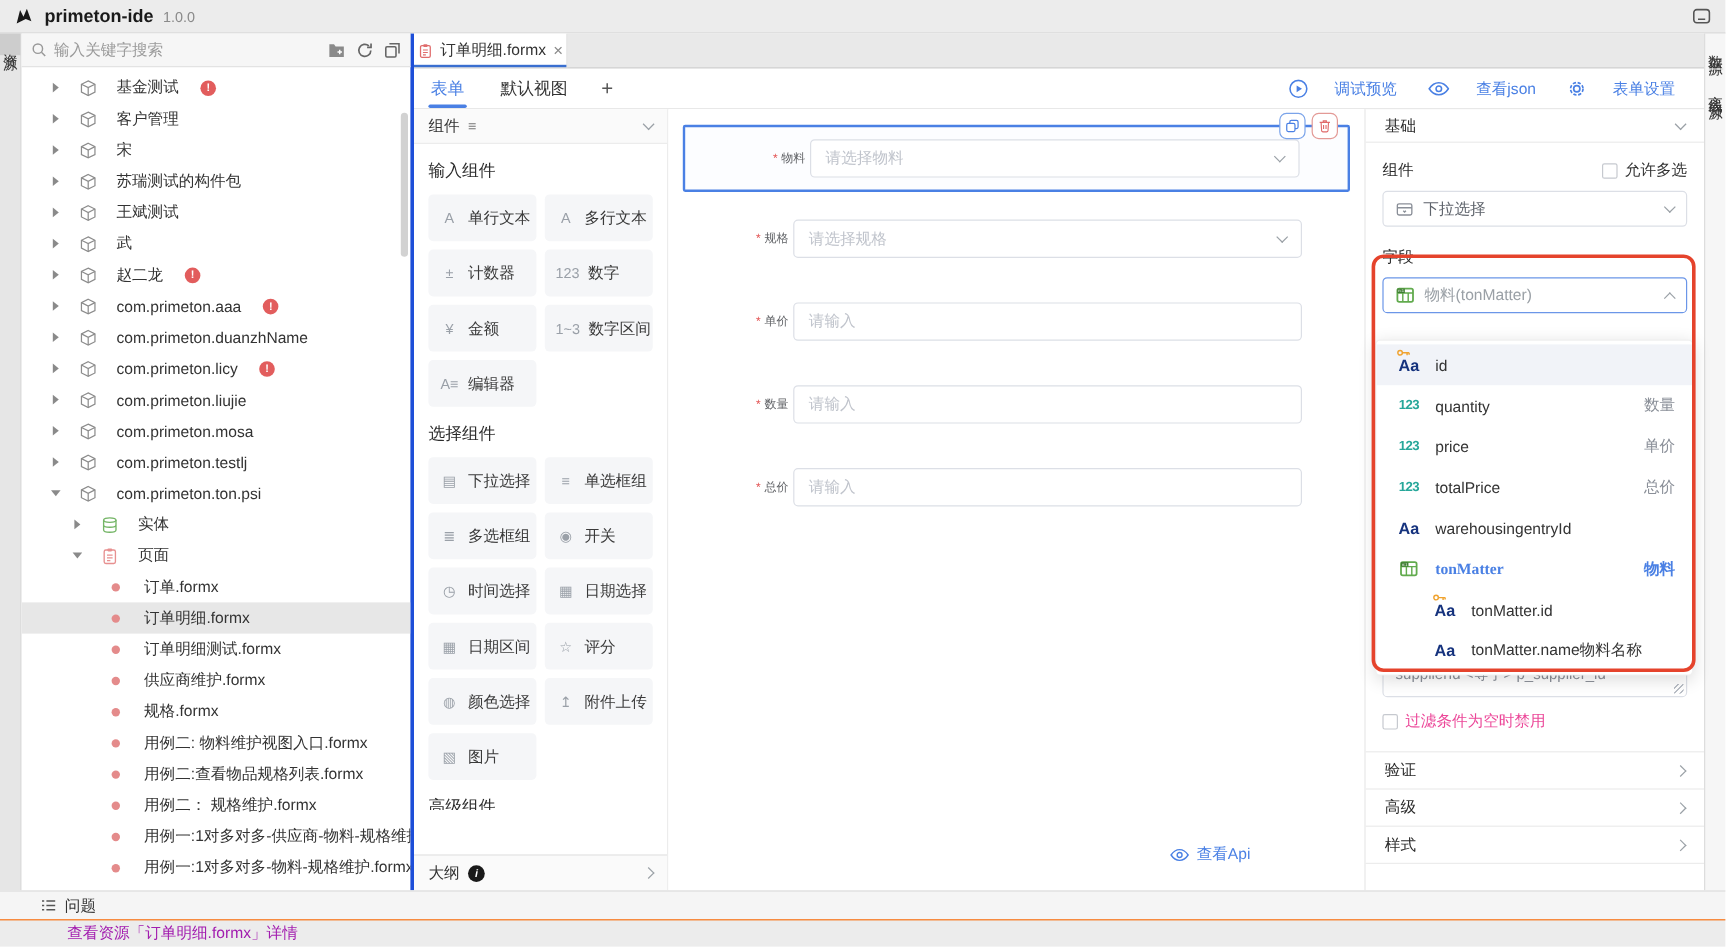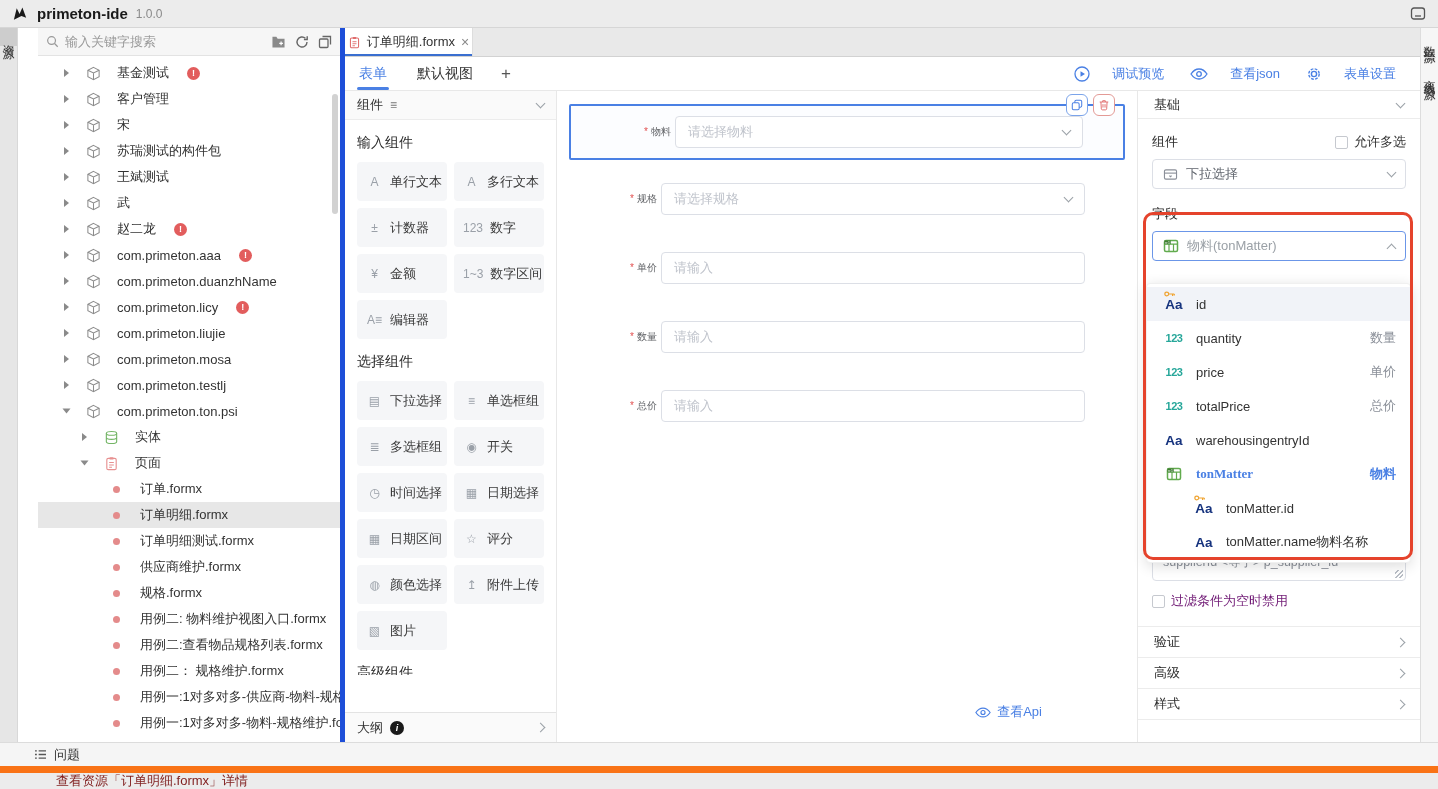--- a/index.html
+++ b/index.html
@@ -15,21 +15,21 @@
 
   
   .left-rail{position:absolute;left:0;top:28px;width:18px;bottom:47px;background:#e6e6e6;border-right:1px solid #d8d8d8;}
   .left-rail .rail-tab{background:#cdcdcd;padding:7px 0 5px;display:flex;justify-content:center;}
   .vtext{writing-mode:vertical-rl;text-orientation:upright;font-size:12px;color:#333;letter-spacing:3px;line-height:16px;}
   .right-rail{position:absolute;right:0;top:28px;width:18px;bottom:47px;background:#f6f6f6;border-left:1px solid #ddd;display:flex;flex-direction:column;align-items:center;}
   .right-rail .rtab{padding:8px 0;display:flex;justify-content:center;}
   .right-rail .rdiv{width:12px;height:1px;background:#d9d9d9;margin:4px 0;}
 
   
-  .explorer{position:absolute;left:18px;top:28px;width:327px;bottom:47px;background:#fff;border-right:5px solid #1d4ed8;display:flex;flex-direction:column;padding-left:20px;}
+  .explorer{position:absolute;left:18px;top:28px;width:327px;bottom:47px;background:#fff;border-right:3px solid #1d4ed8;display:flex;flex-direction:column;}
   .search-row{height:28px;background:#f6f6f6;border-bottom:1px solid #e3e3e3;display:flex;align-items:center;padding:0 8px;gap:6px;flex:none;}
   .search-input{flex:1;border:none;background:transparent;outline:none;font-size:13px;color:#333;min-width:0;font-family:inherit;}
   .search-input::placeholder{color:#9a9a9a;}
   .search-tools{display:flex;align-items:center;gap:9px;flex:none;}
   .tree{flex:1;overflow:hidden;position:relative;padding-top:4px;}
   .titem{height:26px;display:flex;align-items:center;gap:16px;padding-left:26px;cursor:default;white-space:nowrap;}
   .titem[data-level="1"]{padding-left:44px;}
   .titem[data-level="2"]{padding-left:70px;}
   .titem.sel{background:#e7e7e7;}
   .tri{width:0;height:0;border-top:4px solid transparent;border-bottom:4px solid transparent;border-left:5px solid #8a8a8a;flex:none;}
@@ -41,21 +41,21 @@
   .titem[data-type="page"] .i-page{display:block;}
   .titem[data-type="file"] .i-dot{display:block;}
   .i-dot{width:7px;height:7px;border-radius:50%;background:#e48b8b;}
   .ti-label{font-size:13px;color:#333;}
   .ti-badge{display:none;width:13px;height:13px;border-radius:50%;background:#e25d5d;color:#fff;font-size:9px;font-weight:bold;align-items:center;justify-content:center;margin-left:2px;flex:none;}
   .titem.badged .ti-badge{display:flex;}
   .tree-scrollbar{position:absolute;right:2px;top:38px;width:6px;height:120px;border-radius:3px;background:#d2d2d2;}
 
   
   .problems-bar{position:absolute;left:0;right:0;bottom:23px;height:24px;background:#f5f5f5;border-top:1px solid #dcdcdc;display:flex;align-items:center;gap:7px;padding-left:34px;}
-  .status-bar{position:absolute;left:0;right:0;bottom:0;height:23px;background:#ececec;border-top:7px solid #f97316;display:flex;align-items:center;padding-left:56px;font-size:13px;color:#7f1d1d;margin-top:24px;}
+  .status-bar{position:absolute;left:0;right:0;bottom:0;height:23px;background:#ececec;border-top:1px solid #f97316;display:flex;align-items:center;padding-left:56px;font-size:13px;color:#a21caf;margin-top:24px;}
 
   
   .main{position:absolute;left:345px;top:28px;right:18px;bottom:47px;display:flex;flex-direction:column;background:#fff;}
   .tabstrip{height:29px;background:#e9e9e9;border-bottom:1px solid #d2d2d2;display:flex;flex:none;}
   .tab-item{width:128px;background:#fff;border-right:1px solid #ddd;display:flex;align-items:center;justify-content:center;gap:6px;position:relative;font-size:13px;}
   .tab-item::after{content:"";position:absolute;left:0;right:0;bottom:0;height:2px;background:#3a6fd0;}
   .tab-close{color:#8a8a8a;font-size:14px;line-height:1;cursor:pointer;}
   .formheader{height:34px;border-bottom:1px solid #e8e8e8;display:flex;align-items:center;padding:0 24px 0 12px;flex:none;}
   .fh-tab{position:relative;height:100%;display:flex;align-items:center;padding:0 2px;margin-right:26px;font-size:14px;color:#333;cursor:pointer;}
   .fh-tab.active{color:#4a80e4;}
@@ -104,21 +104,21 @@
   .cb{width:13px;height:13px;border:1px solid #c6c9cf;border-radius:2px;background:#fff;flex:none;}
   .psel{height:30px;border:1px solid #dcdfe6;border-radius:4px;margin:0 14px;display:flex;align-items:center;gap:8px;padding:0 10px;background:#fff;cursor:pointer;}
   .psel .val{color:#5f646c;}
   .psel .ph{color:#9aa0a6;}
   .psel .chv{margin-left:auto;}
   .psel.blue{border-color:#6b96e8;}
   .field-label{margin:16px 14px 8px;color:#2b2b2b;}
   .pspacer{height:286px;}
   .filter-box{margin:0 14px;height:34px;border:1px solid #dcdfe6;border-radius:4px;background:#fff;padding:6px 10px;color:#8a8f98;font-size:12.5px;position:relative;overflow:hidden;}
   .filter-box::after{content:"";position:absolute;right:2px;bottom:2px;width:8px;height:8px;background:repeating-linear-gradient(135deg,transparent 0 2px,#b9bec6 2px 3.2px);}
-  .filter-check{display:flex;align-items:center;gap:6px;margin:11px 14px;color:#701a75;}
+  .filter-check{display:flex;align-items:center;gap:6px;margin:11px 14px;color:#ec4899;}
   .pdivider{height:1px;background:#ececec;margin-top:16px;}
   .acc-row{height:31px;display:flex;align-items:center;justify-content:space-between;padding:0 16px;border-bottom:1px solid #ececec;color:#2b2b2b;cursor:pointer;}
 
   
   .dropdown{position:absolute;left:8px;right:9px;top:192px;background:#fff;border:1px solid #f0f0f0;border-radius:4px;box-shadow:0 3px 14px rgba(0,0,0,.14);padding:3px 0;z-index:6;}
   .dd-row{height:34px;display:flex;align-items:center;gap:9px;padding:0 14px 0 14px;cursor:pointer;}
   .dd-row.hl{background:#f1f3f8;}
   .dd-row.child{padding-left:44px;}
   .dd-ic{width:26px;display:flex;justify-content:center;position:relative;flex:none;}
   .dd-ic>*{display:none;}

